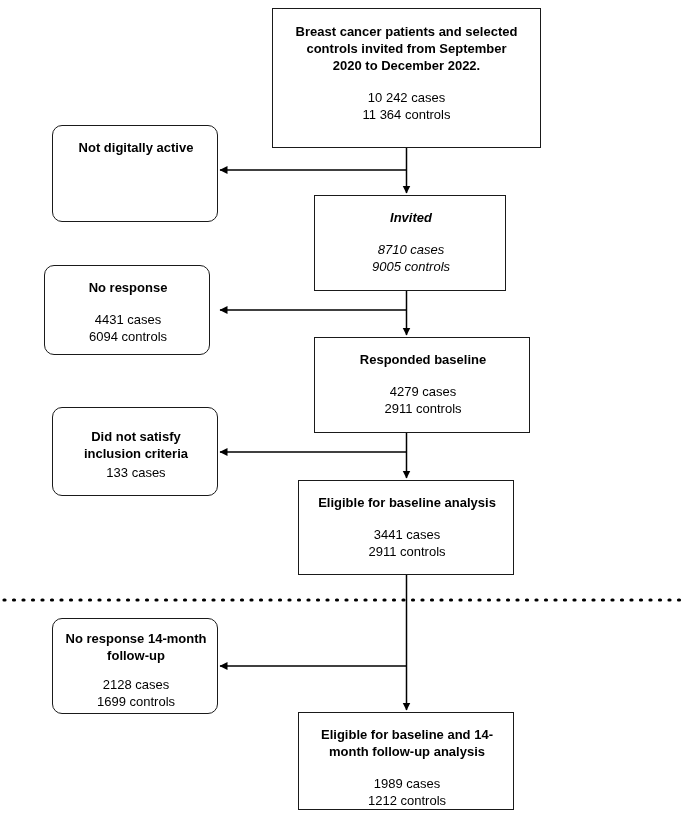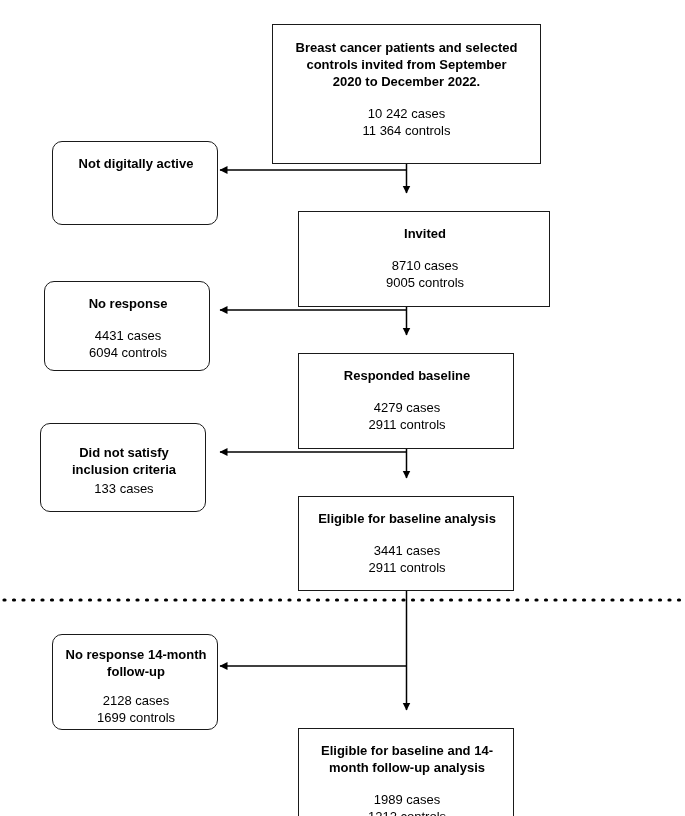--- a/index.html
+++ b/index.html
@@ -19,21 +19,20 @@
   .box {
     position: absolute;
     background: #ffffff;
     border: 1.5px solid #1a1a1a;
     text-align: center;
     font-size: 13px;
     line-height: 1.3;
     box-sizing: border-box;
     padding: 14px 8px 6px 10px;
     z-index: 2;
-    margin-top: 16px;
   }
   .box.top-box {
     padding-left: 18px;
     padding-right: 18px;
     padding-top: 15px;
   }
   .box.side {
     border-radius: 10px;
     border-width: 1.2px;
   }
@@ -83,29 +82,29 @@
   </svg>
 
   <div class="box top-box" style="left:272px; top:8px; width:269px; height:140px;">
     <div class="box-title">Breast cancer patients and selected controls invited from September 2020 to December 2022.</div>
     <div class="nums">
       <div>10 242 cases</div>
       <div>11 364 controls</div>
     </div>
   </div>
 
-  <div class="box" style="left:298px; top:195px; width:252px; height:96px;">
+  <div class="box" style="left:314px; top:195px; width:192px; height:96px;font-style:italic;">
     <div class="box-title">Invited</div>
     <div class="nums">
       <div>8710 cases</div>
       <div>9005 controls</div>
     </div>
   </div>
 
-  <div class="box" style="left:298px; top:337px; width:216px; height:96px;">
+  <div class="box" style="left:314px; top:337px; width:216px; height:96px;">
     <div class="box-title">Responded baseline</div>
     <div class="nums">
       <div>4279 cases</div>
       <div>2911 controls</div>
     </div>
   </div>
 
   <div class="box" style="left:298px; top:480px; width:216px; height:95px;">
     <div class="box-title">Eligible for baseline analysis</div>
     <div class="nums">
@@ -115,33 +114,33 @@
   </div>
 
   <div class="box" style="left:298px; top:712px; width:216px; height:98px;">
     <div class="box-title">Eligible for baseline and 14-month follow-up analysis</div>
     <div class="nums">
       <div>1989 cases</div>
       <div>1212 controls</div>
     </div>
   </div>
 
-  <div class="box side" style="left:52px; top:125px; width:166px; height:84px;">
+  <div class="box side" style="left:52px; top:125px; width:166px; height:97px;">
     <div class="box-title">Not digitally active</div>
   </div>
 
   <div class="box side" style="left:44px; top:265px; width:166px; height:90px;">
     <div class="box-title">No response</div>
     <div class="nums">
       <div>4431 cases</div>
       <div>6094 controls</div>
     </div>
   </div>
 
-  <div class="box side" style="left:40px; top:407px; width:166px; height:89px; padding-top:21px;">
+  <div class="box side" style="left:52px; top:407px; width:166px; height:89px; padding-top:21px;">
     <div class="box-title">Did not satisfy inclusion criteria</div>
     <div class="nums tight">
       <div>133 cases</div>
       <div></div>
     </div>
   </div>
 
   <div class="box side" style="left:52px; top:618px; width:166px; height:96px; padding-top:12px;">
     <div class="box-title">No response 14-month follow-up</div>
     <div class="nums" style="margin-top:12px;">

